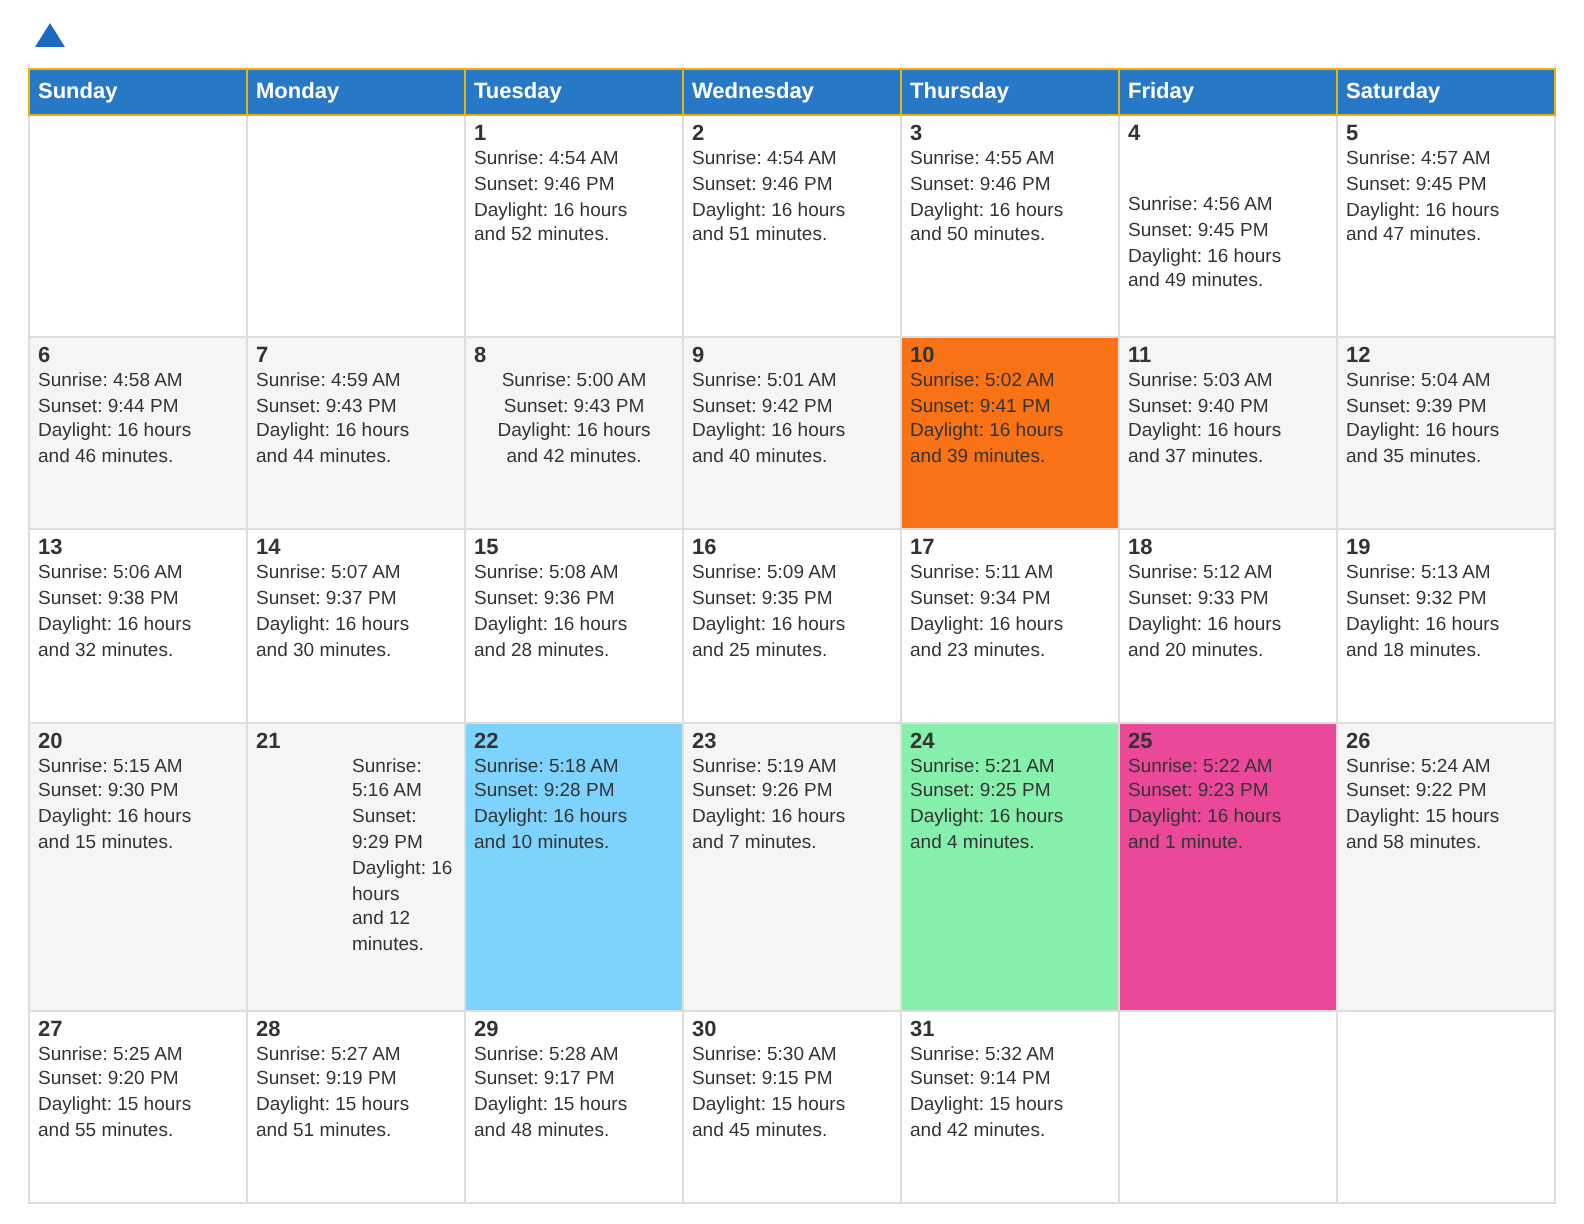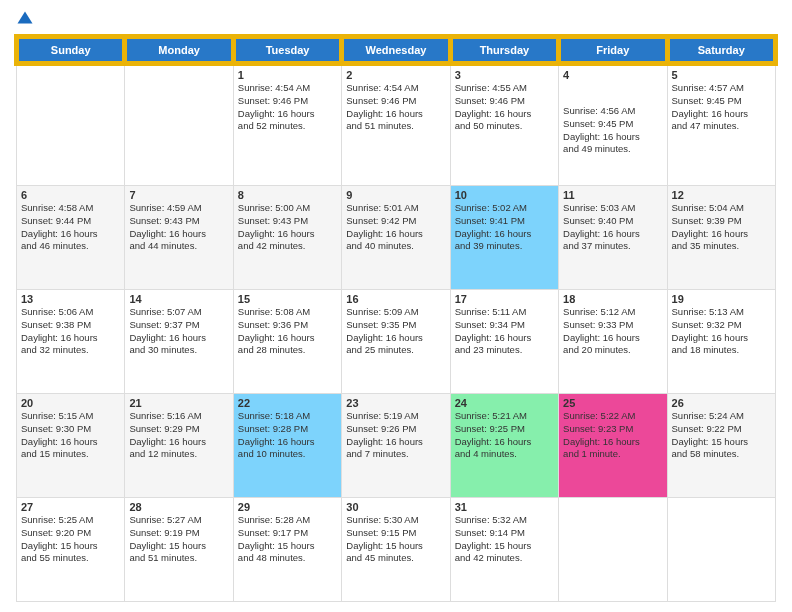--- a/index.html
+++ b/index.html
@@ -62,22 +62,22 @@
       border-collapse: collapse;
       width: 100%;
       table-layout: fixed;
     }
     .calendar th {
       background: #2878c8;
       color: #fff;
       font-size: 11px;
       font-weight: bold;
       padding: 5px 4px;
-      text-align: center;
-      border: 5px solid #eab308;
+      text-align: left;
+      border: 1px solid #eab308;
     }
     .calendar td {
       vertical-align: top;
       font-size: 9.5px;
       color: #333;
       padding: 3px 4px;
       border: 1px solid #ddd;
       background: #fff;
       width: calc(100% / 7);
       height: 82px;
@@ -176,33 +176,33 @@
           </td>
           <td style="background: rgb(245, 245, 245);">
             <span class="day-num">7</span>
             <div class="day-info" style="white-space: pre-line;">Sunrise: 4:59 AM
 Sunset: 9:43 PM
 Daylight: 16 hours
 and 44 minutes.</div>
           </td>
           <td style="background: rgb(245, 245, 245);">
             <span class="day-num">8</span>
-            <div class="day-info" style="white-space: pre-line;">Sunrise: 5:00 AM
+            <div class="day-info" style="white-space: pre-line; text-align: center;">Sunrise: 5:00 AM
 Sunset: 9:43 PM
 Daylight: 16 hours
 and 42 minutes.</div>
           </td>
           <td style="background: rgb(245, 245, 245);">
             <span class="day-num">9</span>
             <div class="day-info" style="white-space: pre-line;">Sunrise: 5:01 AM
 Sunset: 9:42 PM
 Daylight: 16 hours
 and 40 minutes.</div>
           </td>
-          <td style="background: #7dd3fc; margin-top: 12px;">
+          <td style="background: #f97316; margin-top: 12px;">
             <span class="day-num">10</span>
             <div class="day-info" style="white-space: pre-line;">Sunrise: 5:02 AM
 Sunset: 9:41 PM
 Daylight: 16 hours
 and 39 minutes.</div>
           </td>
           <td style="background: rgb(245, 245, 245);">
             <span class="day-num">11</span>
             <div class="day-info" style="white-space: pre-line;">Sunrise: 5:03 AM
 Sunset: 9:40 PM
@@ -271,21 +271,21 @@
         <tr>
           <td style="background: rgb(245, 245, 245);">
             <span class="day-num">20</span>
             <div class="day-info" style="white-space: pre-line;">Sunrise: 5:15 AM
 Sunset: 9:30 PM
 Daylight: 16 hours
 and 15 minutes.</div>
           </td>
           <td style="background: rgb(245, 245, 245);">
             <span class="day-num">21</span>
-            <div class="day-info" style="white-space: pre-line;">Sunrise: 5:16 AM
+            <div class="day-info" style="white-space: pre-line; margin-left: 48px;">Sunrise: 5:16 AM
 Sunset: 9:29 PM
 Daylight: 16 hours
 and 12 minutes.</div>
           </td>
           <td style="background: #7dd3fc;">
             <span class="day-num">22</span>
             <div class="day-info" style="white-space: pre-line;">Sunrise: 5:18 AM
 Sunset: 9:28 PM
 Daylight: 16 hours
 and 10 minutes.</div>

